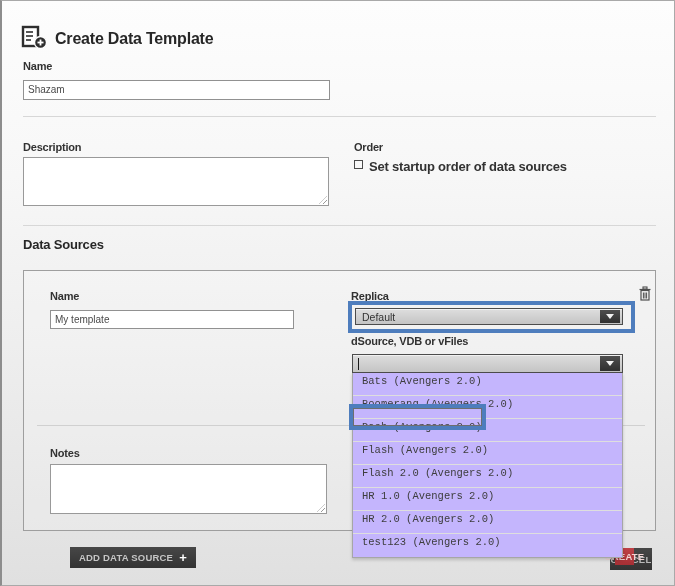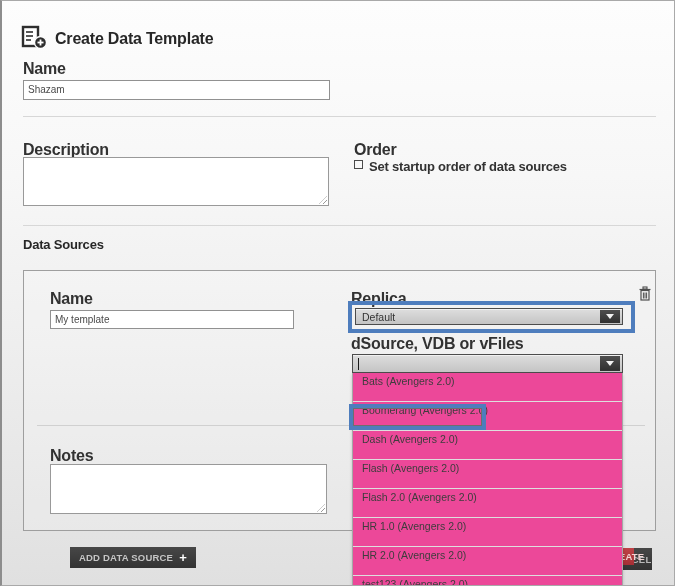--- a/index.html
+++ b/index.html
@@ -3,21 +3,21 @@
 <meta charset="utf-8">
 <style>
   html,body{margin:0;padding:0;background:#cfcfcf;}
   *{box-sizing:border-box;font-family:"Liberation Sans","DejaVu Sans",sans-serif;}
   #frame{
     position:relative;width:675px;height:586px;overflow:hidden;
     background:linear-gradient(180deg,#fdfdfd 0%,#f7f7f7 30%,#ececec 65%,#e0e0e0 100%);
     border:1px solid #a9a9a9;border-left:2px solid #8d8d8d;
   }
   .abs{position:absolute;}
-  .label{font-size:16px;font-weight:700;color:#323232;letter-spacing:-0.2px;}
+  .label{font-size:11px;font-weight:700;color:#323232;letter-spacing:-0.2px;}
   .title{font-size:16px;font-weight:700;color:#272727;letter-spacing:-0.2px;}
   .divider{height:1px;background:#d7d7d7;}
   input.textfield{
     border:1px solid #919191;background:#fff;height:20px;width:100%;
     font-size:10px;color:#4a4a4a;padding:0 4px;outline:none;
   }
   textarea.textbox{
     border:1px solid #999;background:#fff;width:100%;height:100%;
     resize:none;outline:none;font-size:10px;color:#444;padding:3px 4px;
   }
@@ -49,22 +49,22 @@
   }
   .text-cursor{position:absolute;left:5px;top:3px;width:1px;height:12px;background:#1a1a1a;}
   .annotation{
     position:absolute;border:4px solid #4e7dbd;pointer-events:none;z-index:6;
   }
   .optlist{
     position:absolute;background:#fbfbfb;border:1px solid #a6a6a6;border-top:none;
     z-index:4;box-shadow:0 2px 3px rgba(0,0,0,0.18);
   }
   .optrow{
-    height:29px;line-height:17px;font-size:10.5px;color:#3d3d3d;
-    padding-left:9px;border-bottom:1px solid #dedede;cursor:pointer;background:#ec4899;
+    height:23px;line-height:17px;font-size:10.5px;color:#3d3d3d;
+    padding-left:9px;border-bottom:1px solid #dedede;cursor:pointer;background:#c4b5fd;font-family:Liberation Mono, monospace;
   }
   .optrow:last-child{border-bottom:none;}
   .checkbox{
     width:9px;height:9px;border:1px solid #4a4a4a;background:transparent;cursor:pointer;
   }
   .btn-dark{
     background:linear-gradient(180deg,#474747,#333);color:#c6c6c6;border:none;cursor:pointer;
     font-size:9.5px;font-weight:700;letter-spacing:0.2px;
     display:flex;align-items:center;justify-content:center;margin-left:47px;
   }

